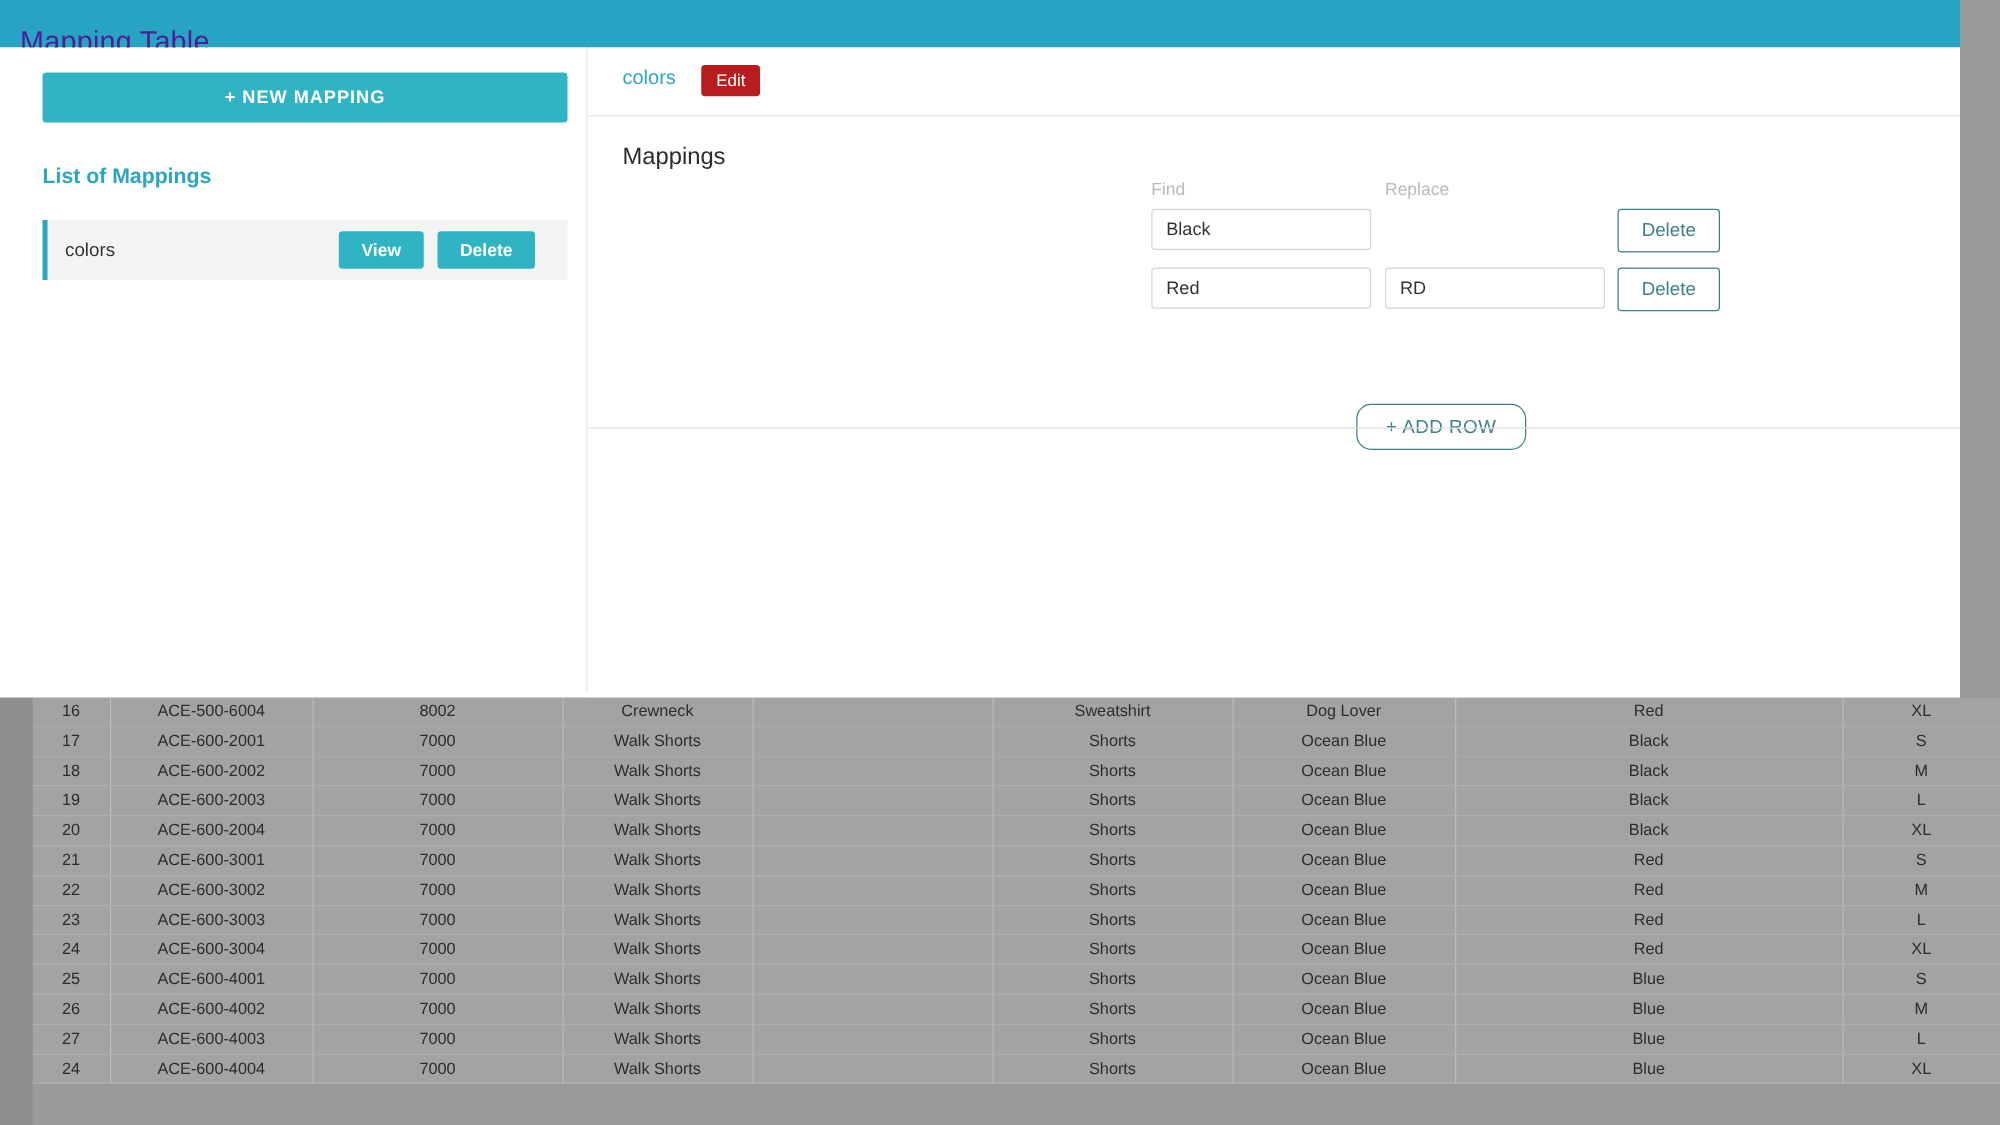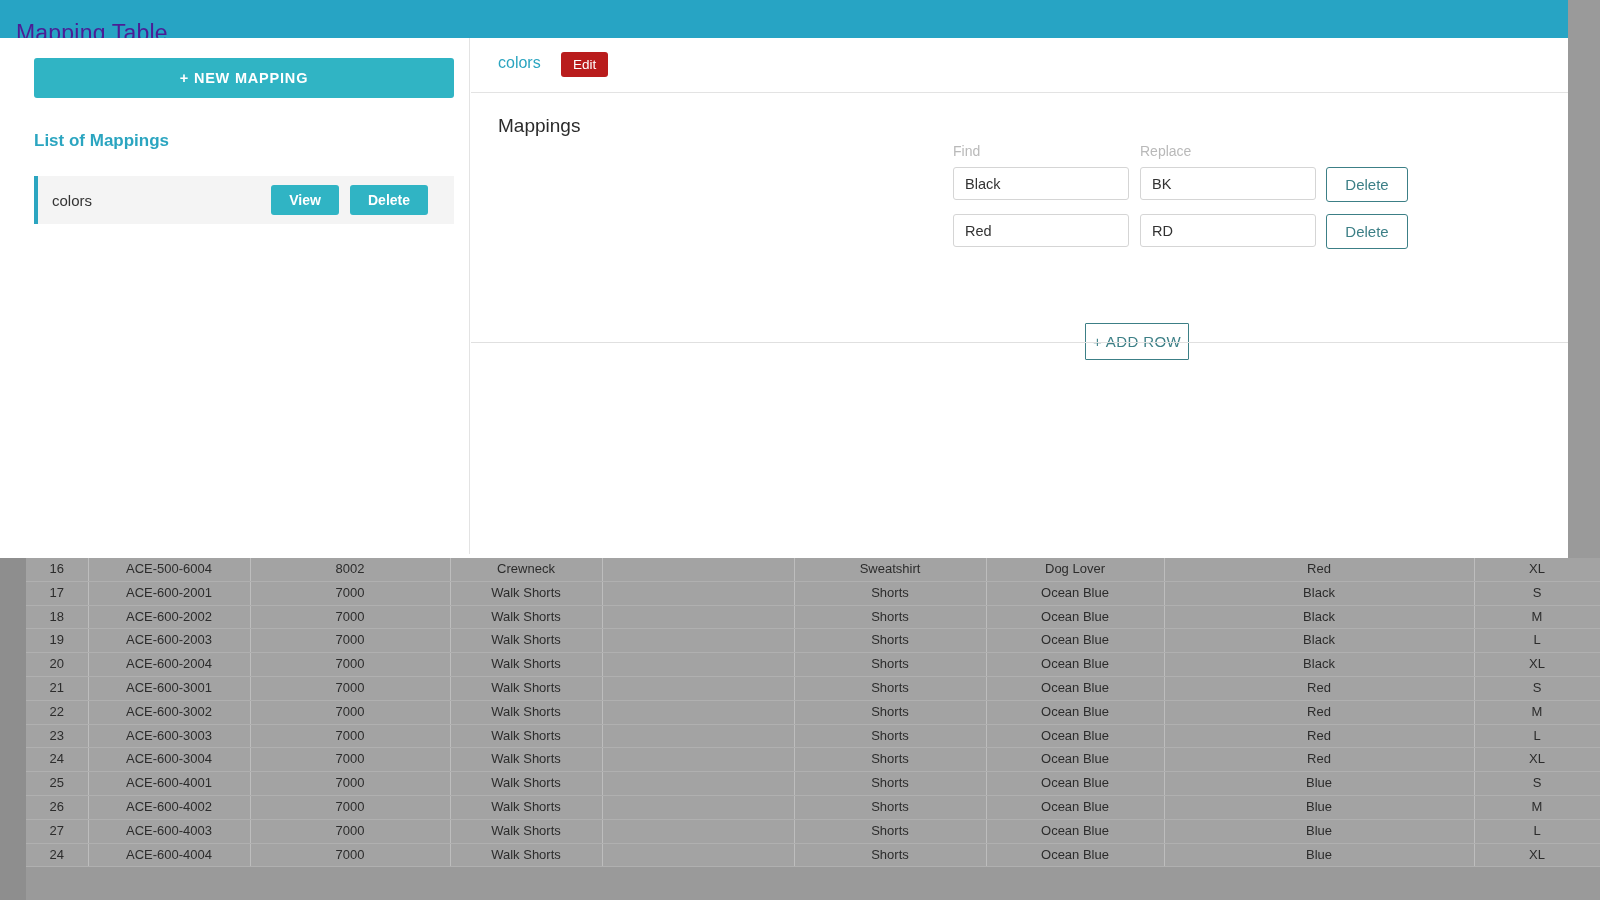--- a/index.html
+++ b/index.html
@@ -181,21 +181,20 @@
     position: absolute;
     left: 27px; top: 77px;
     font-size: 19px;
     color: #2b2b2b;
   }
 
   #form-area {
     position: absolute;
     left: 0; top: 105px;
     width: 1097px;
-    padding-left: 32px;
   }
   .col-labels {
     position: relative;
     height: 24px;
   }
   .col-label {
     position: absolute;
     font-size: 14px;
     color: #b9b9b9;
     top: 0;
@@ -229,24 +228,24 @@
     border: 1.5px solid #3c7f86;
     border-radius: 3px;
     color: #3c7f86;
     font-size: 15px;
     cursor: pointer;
     font-family: "Liberation Sans", sans-serif;
   }
   #add-row-btn {
     position: absolute;
     left: 614px; top: 180px;
-    width: 104px; height: 37px;
+    width: 136px; height: 37px;
     background: #ffffff;
     border: 1.5px solid #3c7f86;
-    border-radius: 1px;
+    border-radius: 12px;
     color: #3c7f86;
     font-size: 15px;
     letter-spacing: 0.4px;
     cursor: pointer;
     font-family: "Liberation Sans", sans-serif;
     text-align: center;
   }
   #main-divider {
     position: absolute;
     left: 0; top: 304px;
@@ -439,21 +438,20 @@
 
     <div id="form-area">
       <div class="col-labels">
         <span class="col-label find">Find</span>
         <span class="col-label replace">Replace</span>
       </div>
 
       <div id="mapping-rows">
           <div class="frow">
             <input type="text" class="finput find" value="Black" style="">
-            <input type="text" class="finput replace" value="BK" style="">
             <button class="del-btn">Delete</button>
           </div>
           <div class="frow">
             <input type="text" class="finput find" value="Red" style="">
             <input type="text" class="finput replace" value="RD" style="">
             <button class="del-btn">Delete</button>
           </div>
         </div>
 
       <button id="add-row-btn">+ ADD ROW</button>

